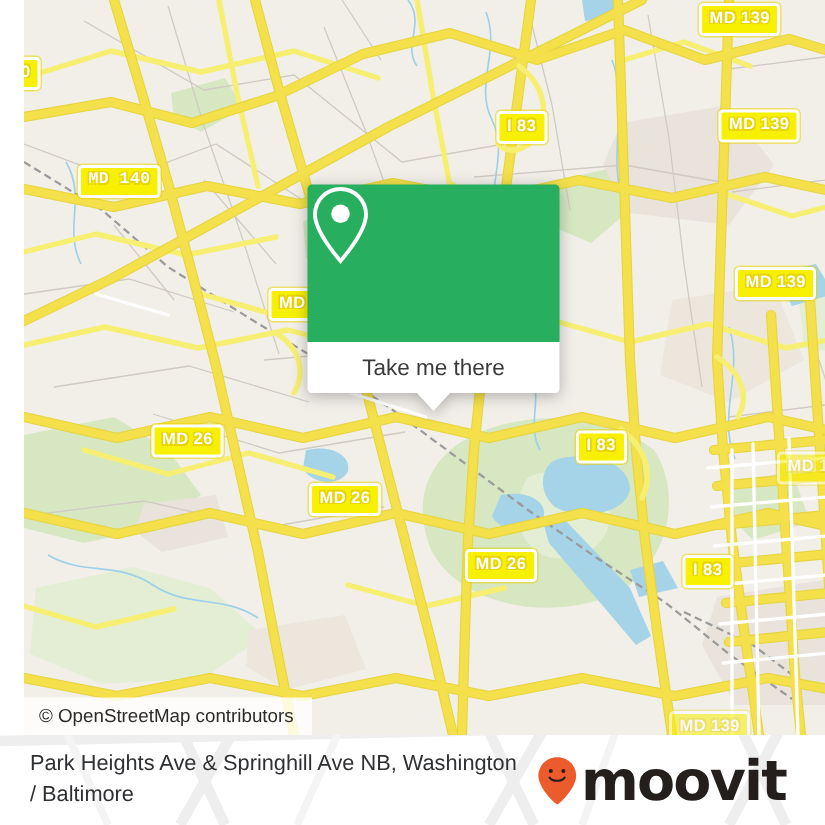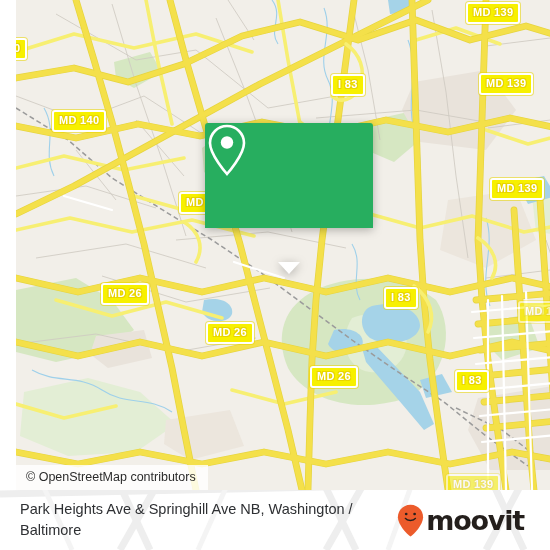--- a/index.html
+++ b/index.html
@@ -135,21 +135,21 @@
     position: relative;
     flex: 0 0 auto;
     display: flex;
     align-items: center;
     padding-right: 16px;
     z-index: 2;
   }
   #logo-pin { width: 27px; height: 33px; display: block; margin-right: 2px; }
   #logo-word {
     font-family: "DejaVu Sans", sans-serif;
-    font-size: 27px;
+    font-size: 37px;
     font-weight: bold;
     letter-spacing: -1.2px;
     color: #241f1c;
     line-height: 1;
   }
 </style>
 </head>
 <body>
 
 <div id="app">
@@ -321,21 +321,21 @@
         <path d="M466,442 L550,434"></path>
         <path d="M218,262 L268,278"></path>
         <path d="M48,196 L96,210"></path>
       </g>
     </svg>
 
     <div id="shields">
         <div class="shield" style="left: 450px; top: 2px;">MD 139</div>
         <div class="shield" style="left: 315px; top: 74px;">I 83</div>
         <div class="shield" style="left: 463px; top: 73px;">MD 139</div>
-        <div class="shield" style="left: 36px; top: 110px;">MD 140</div>
+        <div class="shield" style="left: 36px; top: 110px; font-family: Liberation Mono, monospace;">MD 140</div>
         <div class="shield" style="left: -9px; top: 38px;">0</div>
         <div class="shield" style="left: 163px; top: 192px;">MD</div>
         <div class="shield" style="left: 474px; top: 178px;">MD 139</div>
         <div class="shield" style="left: 85px; top: 283px;">MD 26</div>
         <div class="shield" style="left: 368px; top: 287px;">I 83</div>
         <div class="shield dim" style="left: 502px; top: 301px;">MD 139</div>
         <div class="shield" style="left: 190px; top: 322px;">MD 26</div>
         <div class="shield" style="left: 294px; top: 366px;">MD 26</div>
         <div class="shield" style="left: 439px; top: 370px;">I 83</div>
         <div class="shield dim" style="left: 430px; top: 474px;">MD 139</div>
@@ -343,20 +343,21 @@
 
     <div id="attribution">© OpenStreetMap contributors</div>
 
     <div id="card">
       <div id="card-green">
         <svg id="card-pin" viewBox="0 0 44 54">
           <path d="M22 3 C12.6 3 5 10.6 5 20 C5 32 22 51 22 51 C22 51 39 32 39 20 C39 10.6 31.4 3 22 3 Z" fill="none" stroke="#ffffff" stroke-width="2.6"></path>
           <circle cx="22" cy="19.5" r="6.2" fill="#ffffff"></circle>
         </svg>
       </div>
+      <div id="card-action">Take me there</div>
       <div id="card-tail"></div>
     </div>
   </div>
 
   <div id="footer">
     <svg id="footer-watermark" viewBox="0 0 550 96">
       <g fill="none" stroke="#eeeeee" stroke-width="7">
         <path d="M96,-20 L150,96"></path>
         <path d="M186,-20 L120,96"></path>
         <path d="M300,-20 L356,96"></path>

